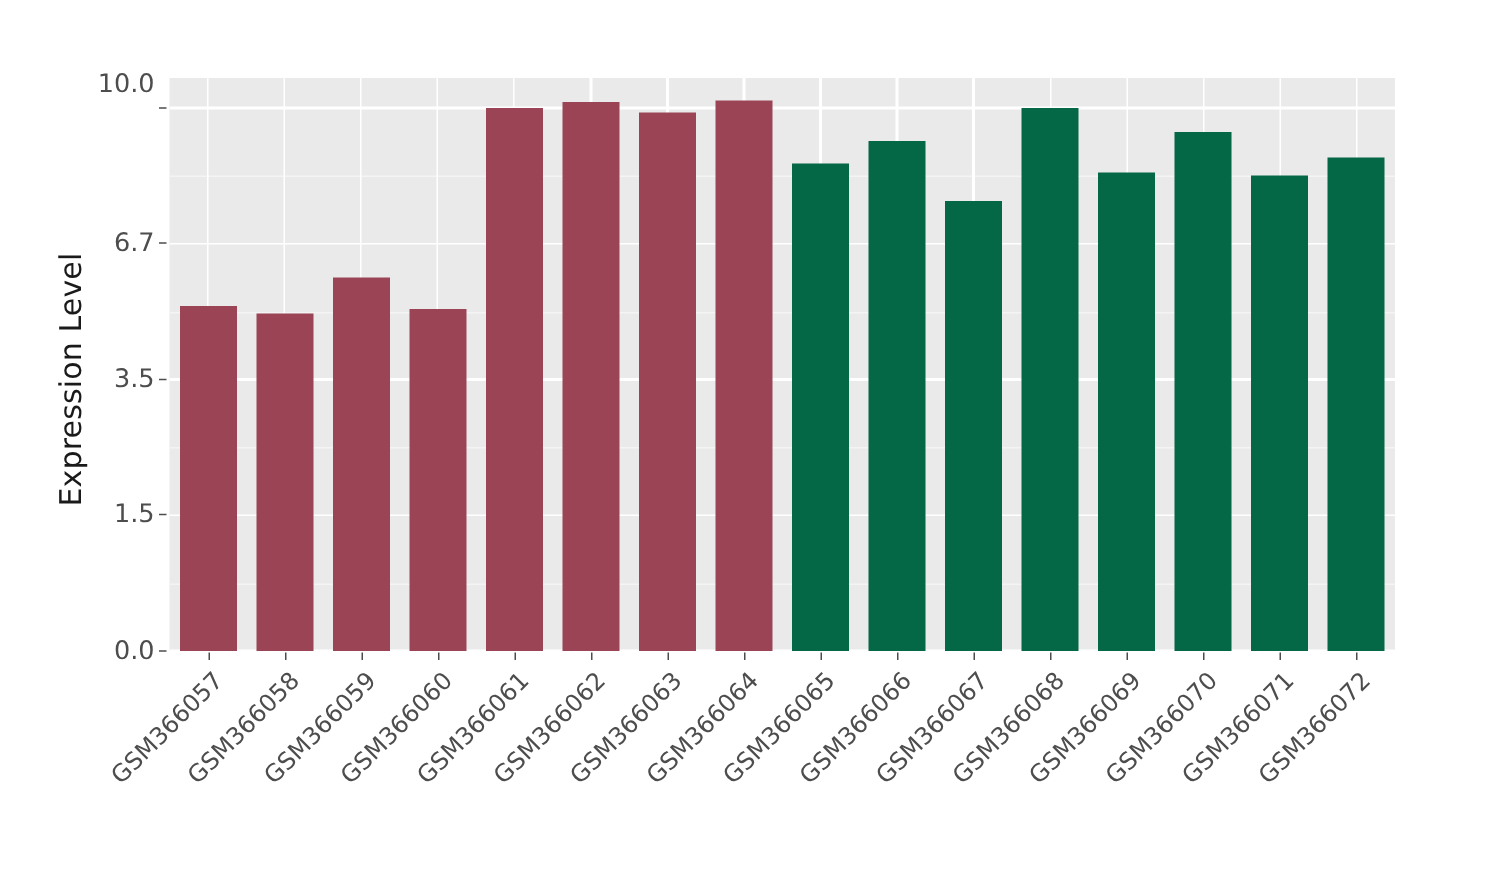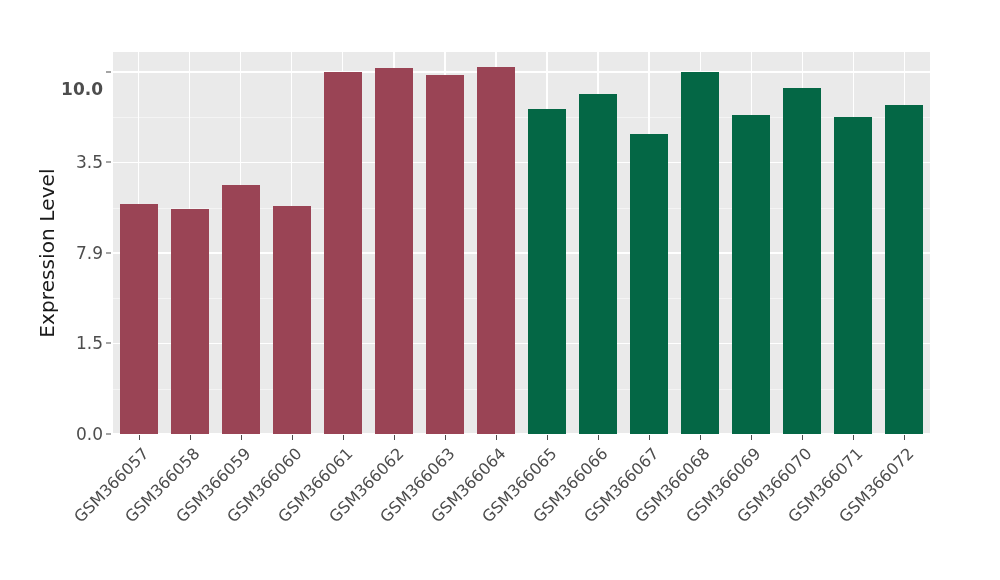--- a/index.html
+++ b/index.html
@@ -126,23 +126,23 @@
 </head>
 <body>
 
 <div id="chart-root">
 
   <div id="y-axis-title">Expression Level</div>
 
   <div id="y-tick-labels">
       <div class="y-tick-label" style="top: 434px;">0.0</div>
       <div class="y-tick-label" style="top: 343.479px;">1.5</div>
-      <div class="y-tick-label" style="top: 252.957px;">7.9</div>
-      <div class="y-tick-label" style="top: 162.436px;">3.5</div>
-      <div class="y-tick-label" style="top: 89px; font-weight: bold;">10.0</div>
+      <div class="y-tick-label" style="top: 252.957px;">3.5</div>
+      <div class="y-tick-label" style="top: 162.436px;">6.7</div>
+      <div class="y-tick-label" style="top: 56px;">10.0</div>
     </div>
 
   <div id="panel">
       <div class="grid-minor-h" style="top: 336.739px;"></div>
       <div class="grid-minor-h" style="top: 246.218px;"></div>
       <div class="grid-minor-h" style="top: 155.697px;"></div>
       <div class="grid-minor-h" style="top: 65.1754px;"></div>
       <div class="grid-major-h" style="top: 381.3px;"></div>
       <div class="grid-major-h" style="top: 290.779px;"></div>
       <div class="grid-major-h" style="top: 200.257px;"></div>

